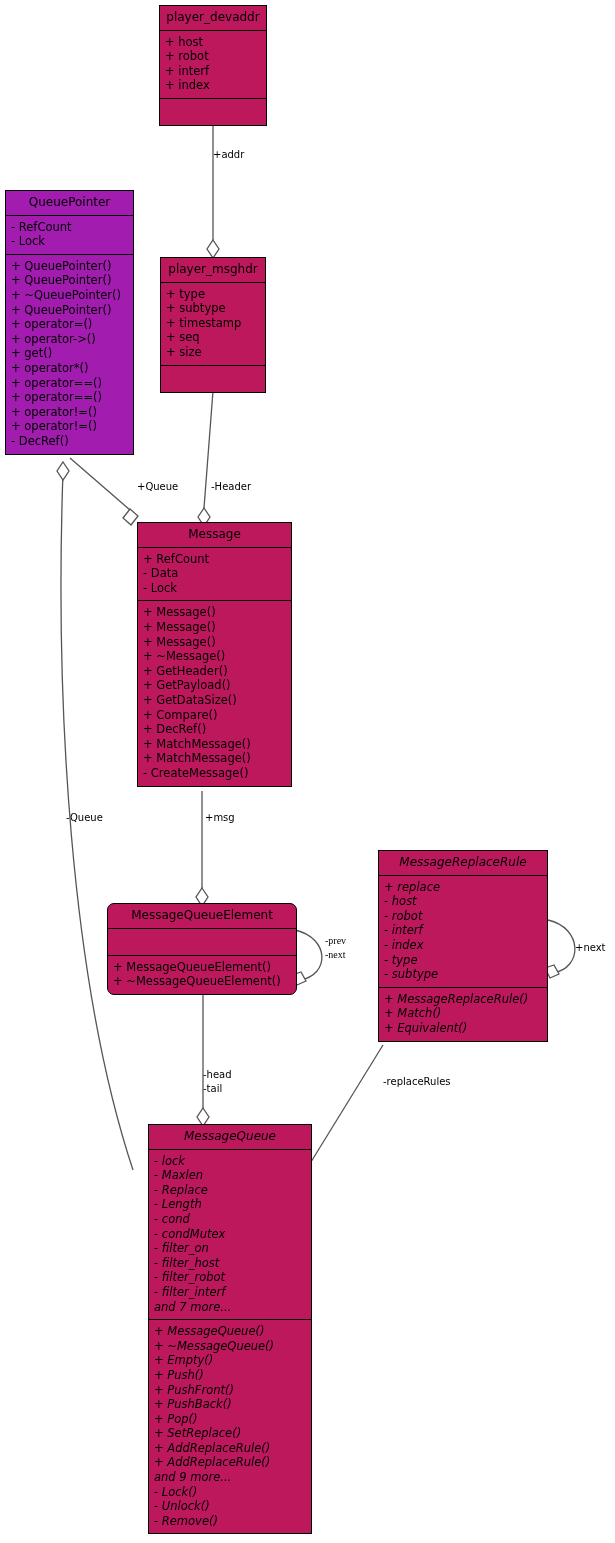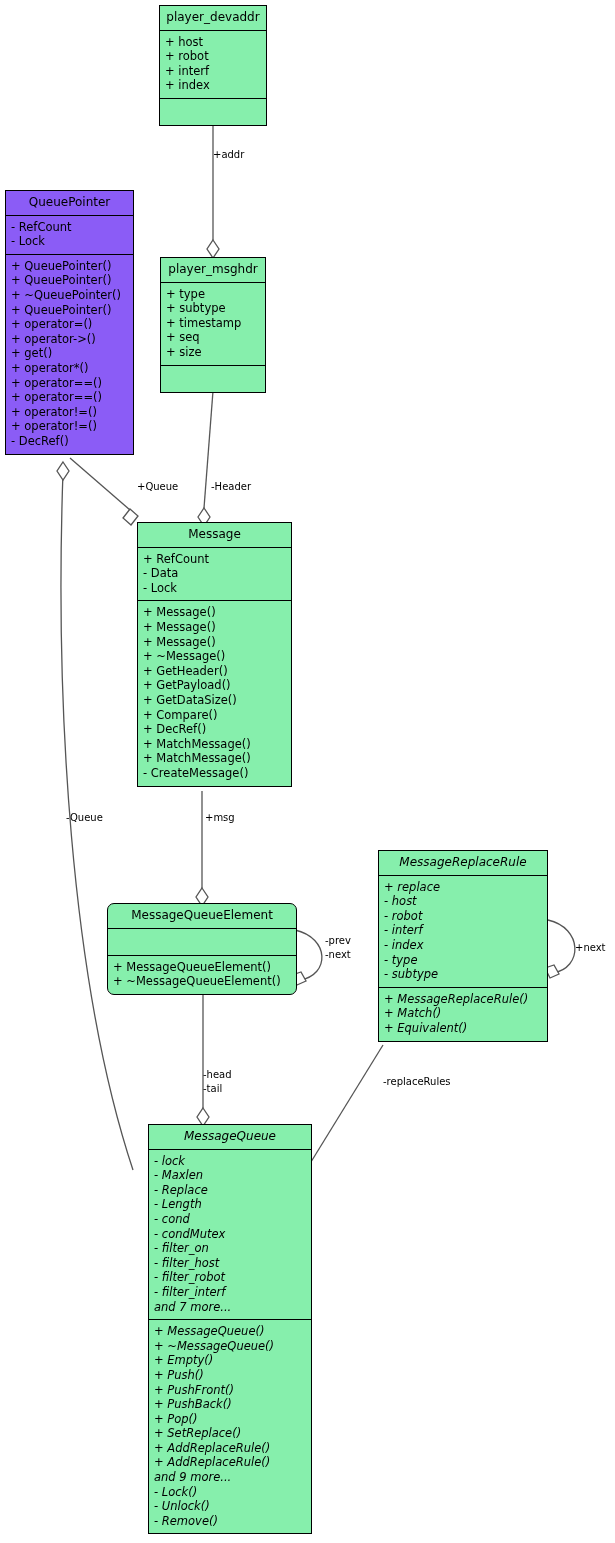--- a/index.html
+++ b/index.html
@@ -17,28 +17,28 @@
   #diagram {
     position: absolute;
     left: 0; top: 0;
     width: 615px;
     height: 1543px;
   }
   .uml-class {
     position: absolute;
     box-sizing: border-box;
     border: 1px solid #000000;
-    background: #86efac;
+    background: #be185d;
     font-size: 11.5px;
     line-height: 14.6px;
     color: #000000;
     z-index: 5;
   }
   .uml-class.highlight {
-    background: #8b5cf6;
+    background: #a21caf;
   }
   .cls-title {
     text-align: center;
     padding: 4px 4px 5px 4px;
     border-bottom: 1px solid #000000;
     font-size: 12px;
     white-space: nowrap;
   }
   .cls-attrs {
     padding: 4px 5px 5px 5px;
@@ -107,21 +107,21 @@
   <div class="edge-label" style="left:213px; top:148px;">+addr</div>
 
   <div class="edge-label" style="left:137px; top:480px;">+Queue</div>
 
   <div class="edge-label" style="left:211px; top:480px;">-Header</div>
 
   <div class="edge-label" style="left:66px; top:811px;">-Queue</div>
 
   <div class="edge-label" style="left:205px; top:811px;">+msg</div>
 
-  <div class="edge-label" style="left:325px; top:934px;">-prev
+  <div class="edge-label" style="left:325px; top:934px;font-family:Liberation Serif, serif;">-prev
 -next</div>
 
   <div class="edge-label" style="left:575px; top:941px;">+next</div>
 
   <div class="edge-label" style="left:203px; top:1068px;">-head
 -tail</div>
 
   <div class="edge-label" style="left:383px; top:1075px;">-replaceRules</div>
 
   <div class="uml-class" id="cls-player_devaddr" style="left:159px; top:5px; width:108px;">

